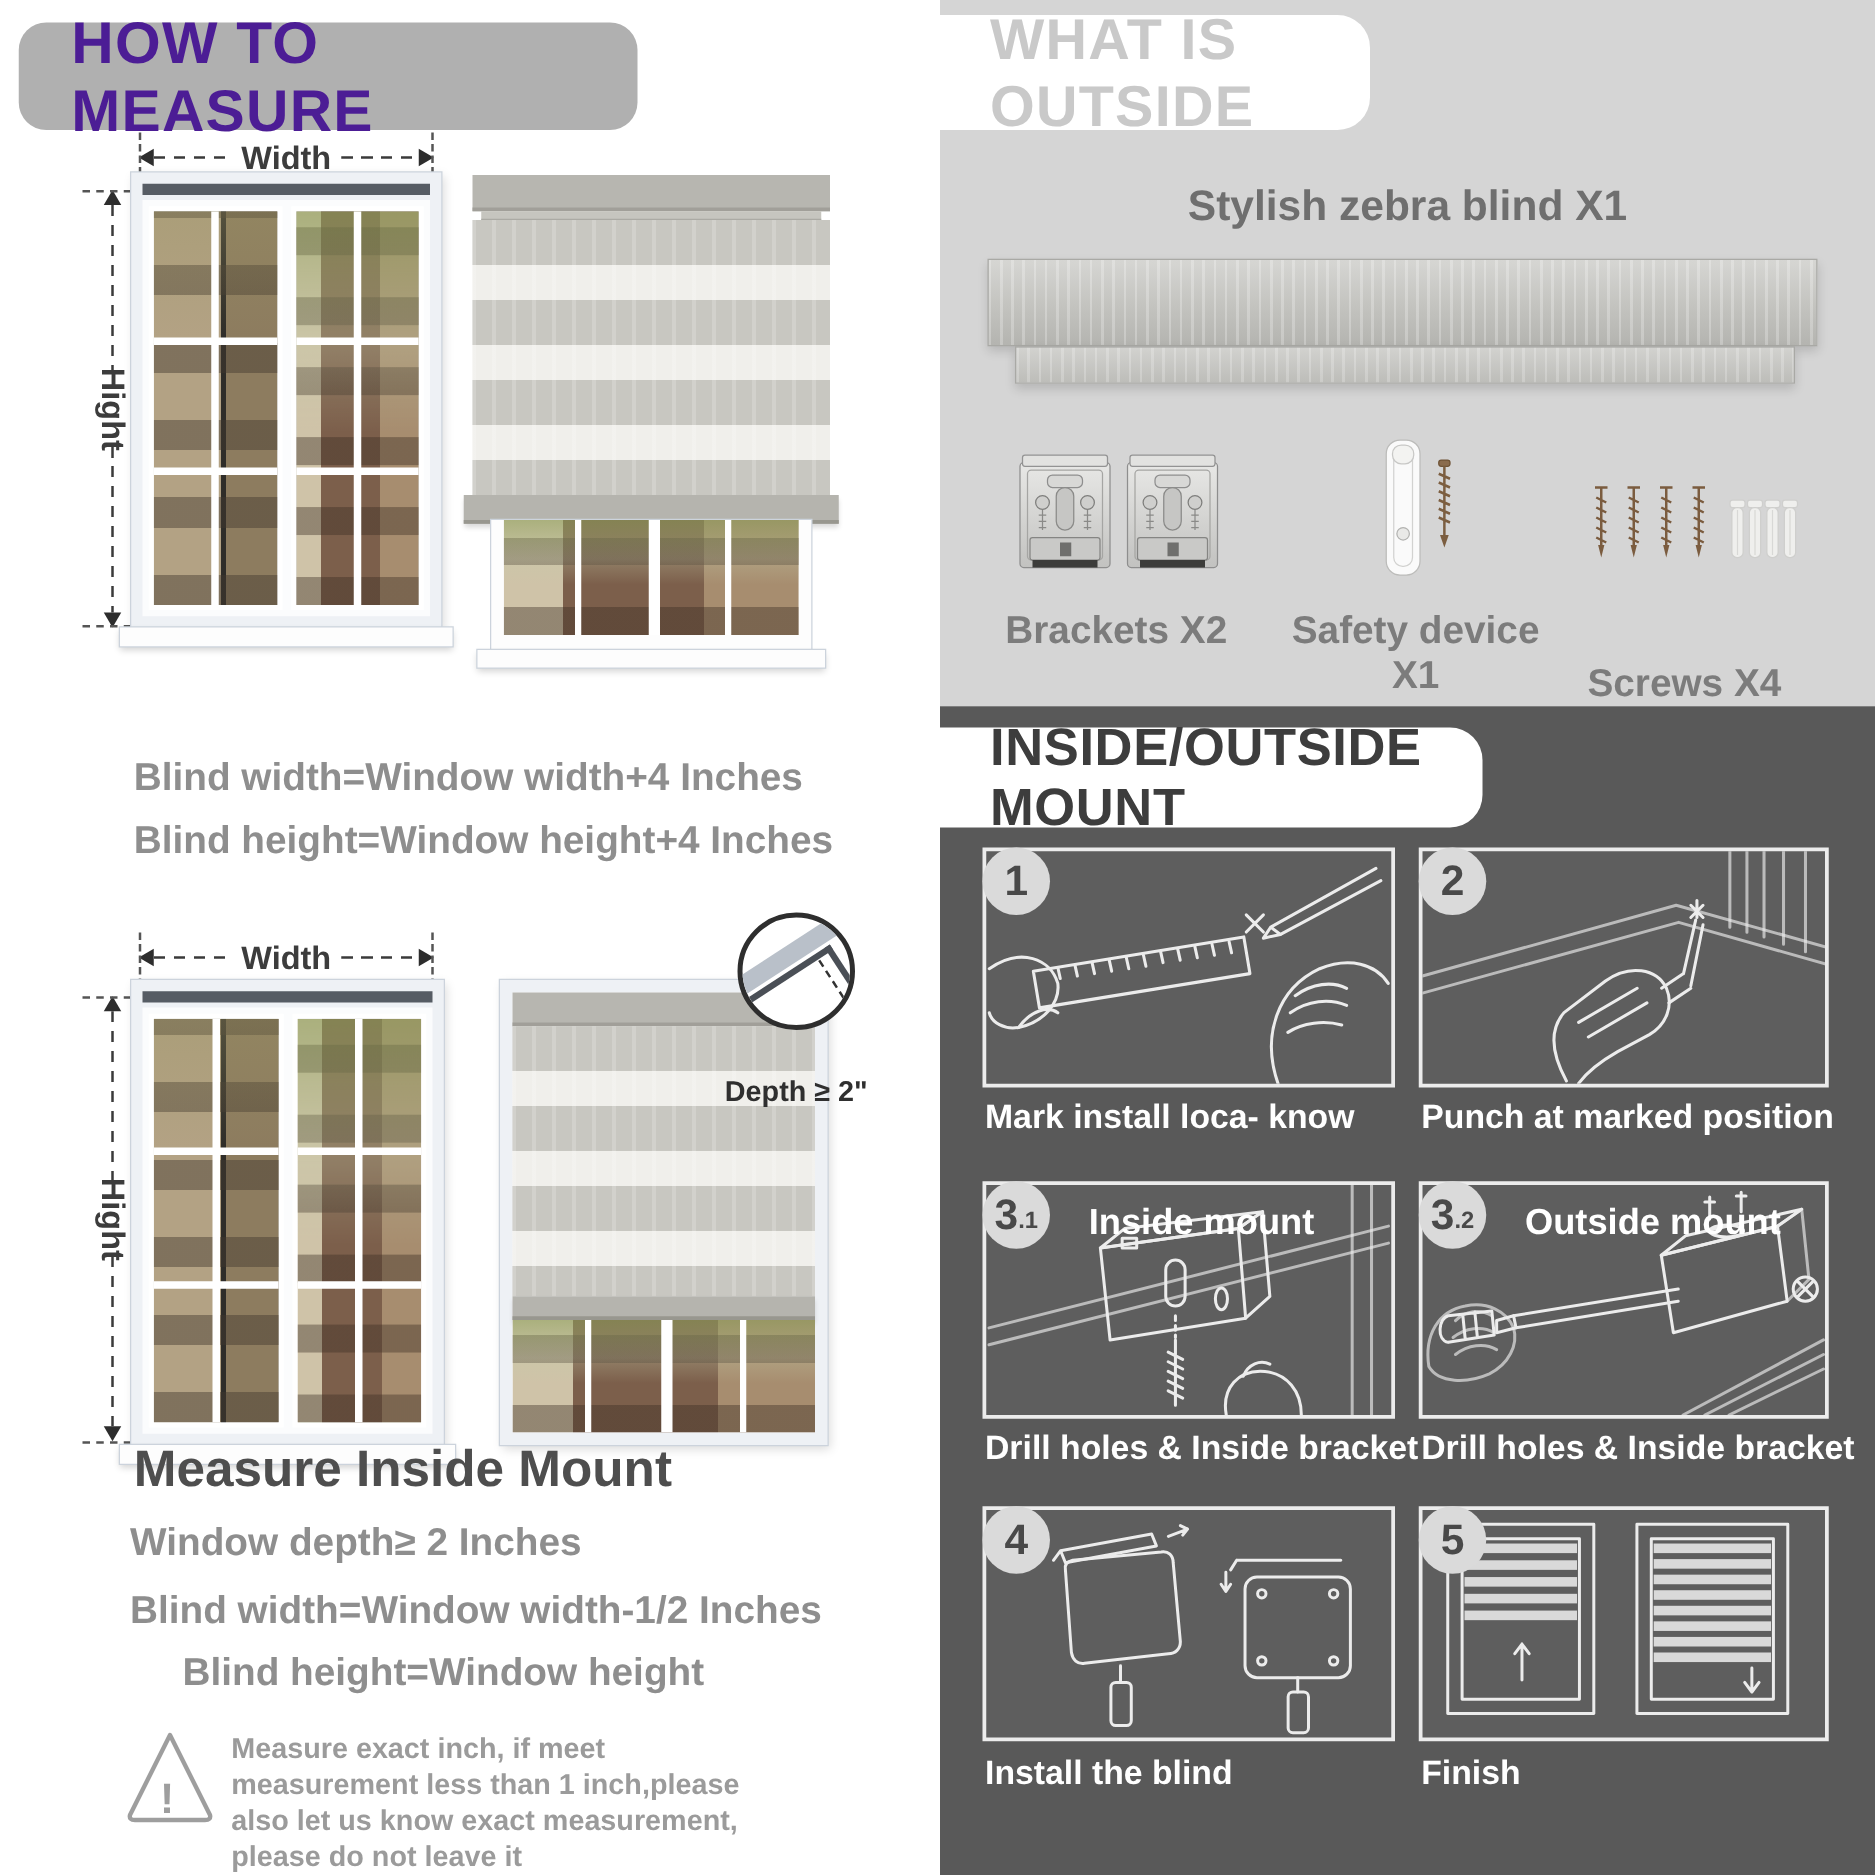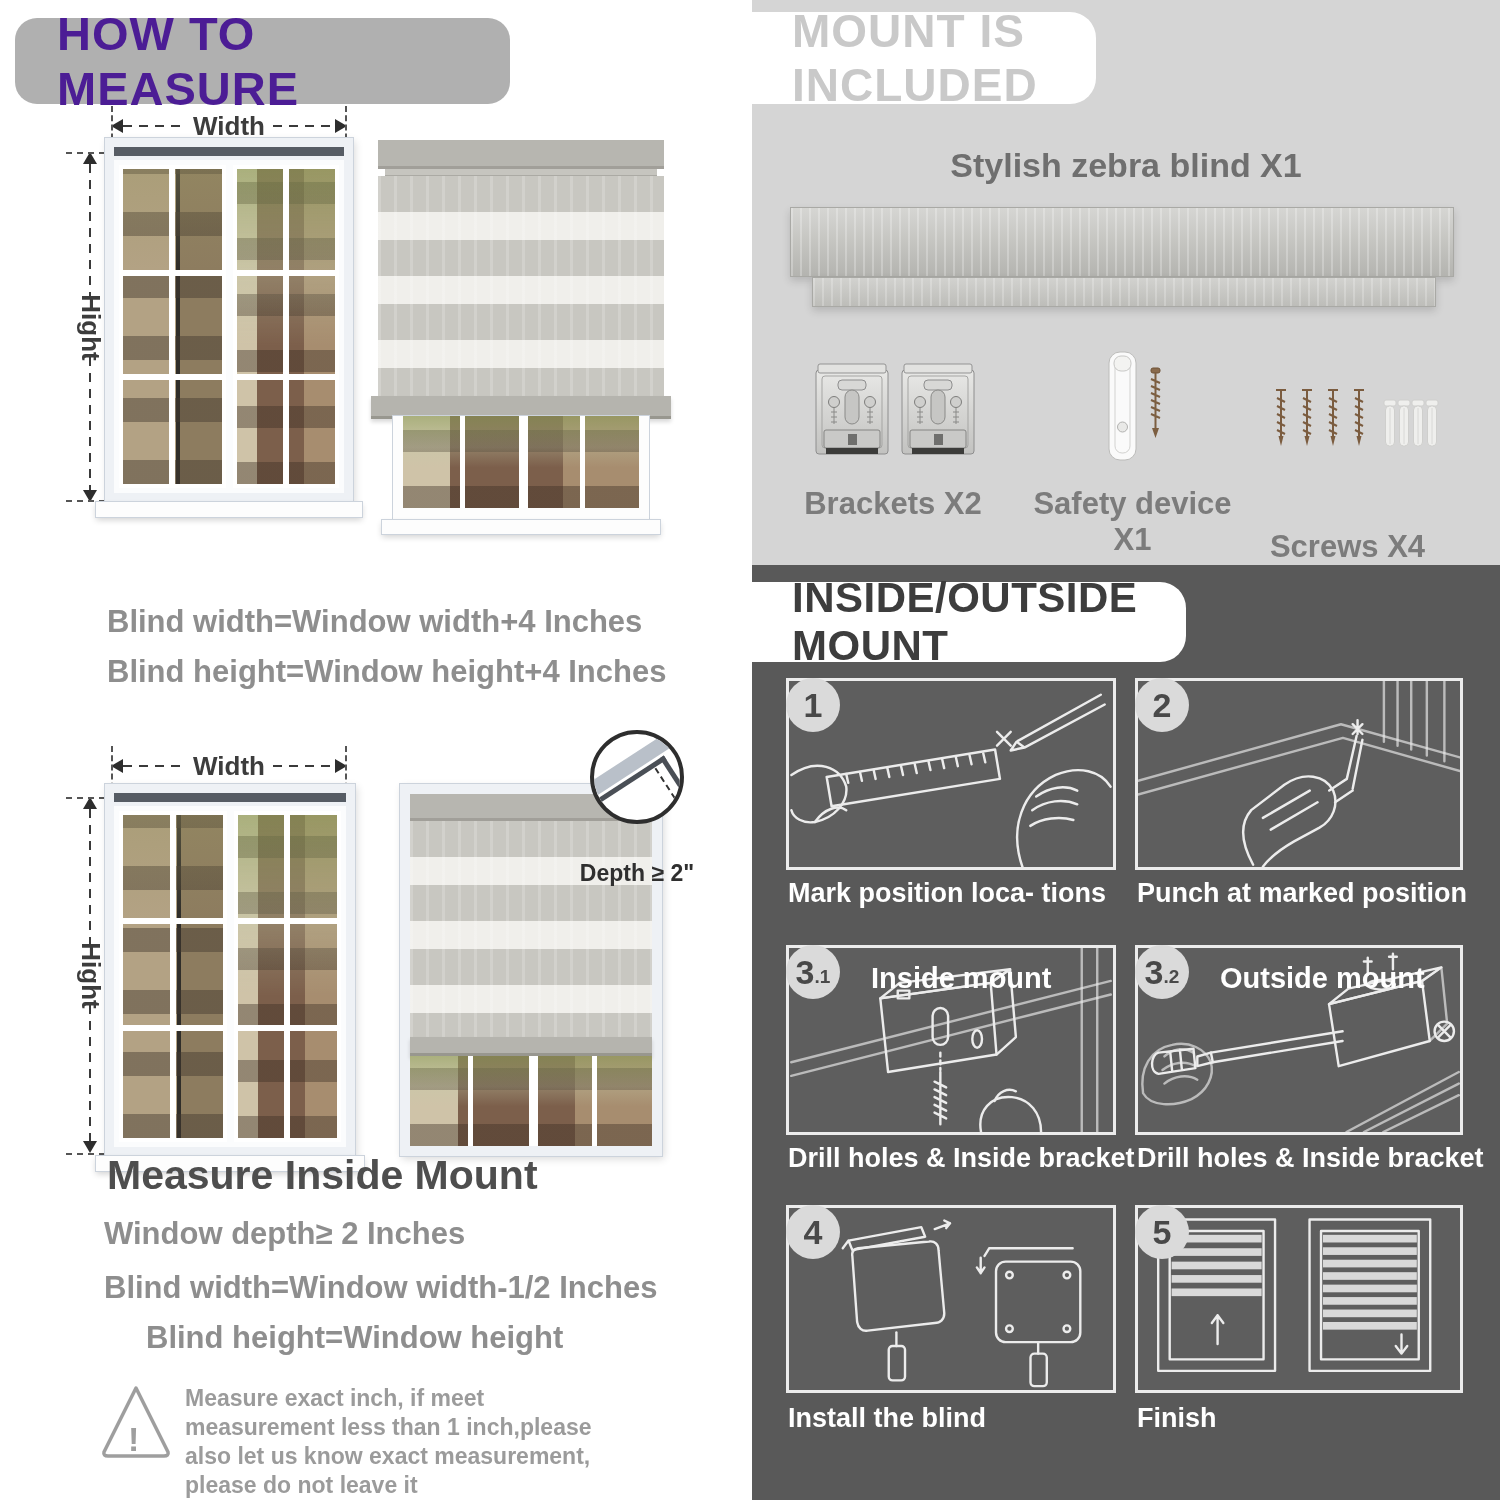--- a/index.html
+++ b/index.html
@@ -241,21 +241,21 @@
 
   <svg class="abs" style="left:100px;top:1382px;" width="72" height="78" viewBox="0 0 72 78">
     <path d="M36,6 L68,70 Q69,74 64,74 L8,74 Q3,74 4,70 Z" fill="none" stroke="#9e9e9e" stroke-width="3.5" stroke-linejoin="round"></path>
   </svg>
   <div class="abs" style="left:128px;top:1420px;font-size:34px;font-weight:700;color:#9e9e9e;">!</div>
   <div class="abs warn-text" style="left:185px;top:1384px;width:455px;">Measure exact inch, if meet measurement less than 1 inch,please also let us know exact measurement, please do not leave it</div>
 
   <div class="abs panel-light"></div>
 
   <div class="abs hdr-white inc" style="left:752px;top:12px;width:344px;height:92px;">
-    <span>MOUNT IS INCLUDED</span>
+    <span>WHAT IS OUTSIDE</span>
   </div>
 
   <div class="abs product-lbl">Stylish zebra blind X1</div>
 
   <div class="abs headrail" style="left:790px;top:207px;width:664px;height:70px;"></div>
   <div class="abs headrail lower" style="left:812px;top:277px;width:624px;height:30px;"></div>
 
   <svg class="abs" style="left:812px;top:360px;" width="80" height="104" viewBox="0 0 80 104">
     <defs>
         <linearGradient id="met1" x1="0" y1="0" x2="0" y2="1">
@@ -352,21 +352,21 @@
       <path d="M2,96 C28,78 52,88 58,108 C60,124 46,140 26,144 C14,146 4,140 2,132"></path>
       <path d="M26,144 C36,130 50,126 58,132"></path>
       <path d="M238,190 C224,150 238,112 272,96 C296,86 318,92 328,108"></path>
       <path d="M252,118 C266,108 282,106 294,112 M248,132 C262,122 280,120 294,126 M246,148 C258,140 276,138 290,142"></path>
     </svg>
     <div class="badge">
       <span class="n">1</span>
         <span class="s"></span>
     </div>
   </div>
-  <div class="step-cap" style="left:788px;top:878px;">Mark position loca- tions</div>
+  <div class="step-cap" style="left:788px;top:878px;">Mark install loca- know</div>
 
   <div class="step-box" style="left:1135px;top:678px;width:328px;height:192px;">
     <svg class="lineart" viewBox="0 0 330 190" preserveAspectRatio="xMidYMid meet">
       <path d="M0,102 L208,44 L330,78 M0,116 L210,58 L330,92" class="soft"></path>
       <path d="M252,0 L252,62 M266,0 L266,66 M280,0 L280,70 M296,0 L296,76 M314,0 L314,82" class="soft"></path>
       <path d="M118,188 C106,166 104,146 116,132 L150,106 C170,92 192,96 200,112 C206,126 200,142 186,150 L160,164 C146,172 134,182 128,190"></path>
       <path d="M128,140 L176,112 M136,152 L184,124"></path>
       <path d="M196,112 L214,100 M202,124 L220,112 M214,100 L224,56 M220,110 L230,60"></path>
       <path d="M220,44 l10,10 M230,44 l-10,10 M225,40 v14"></path>
     </svg>

